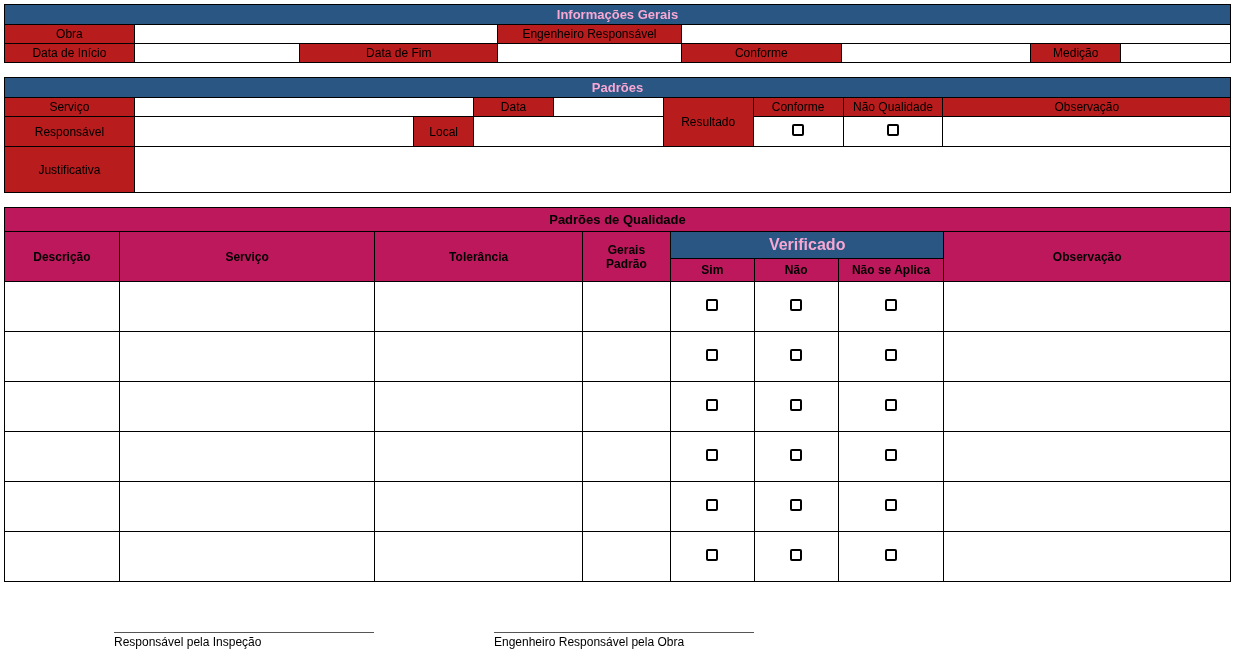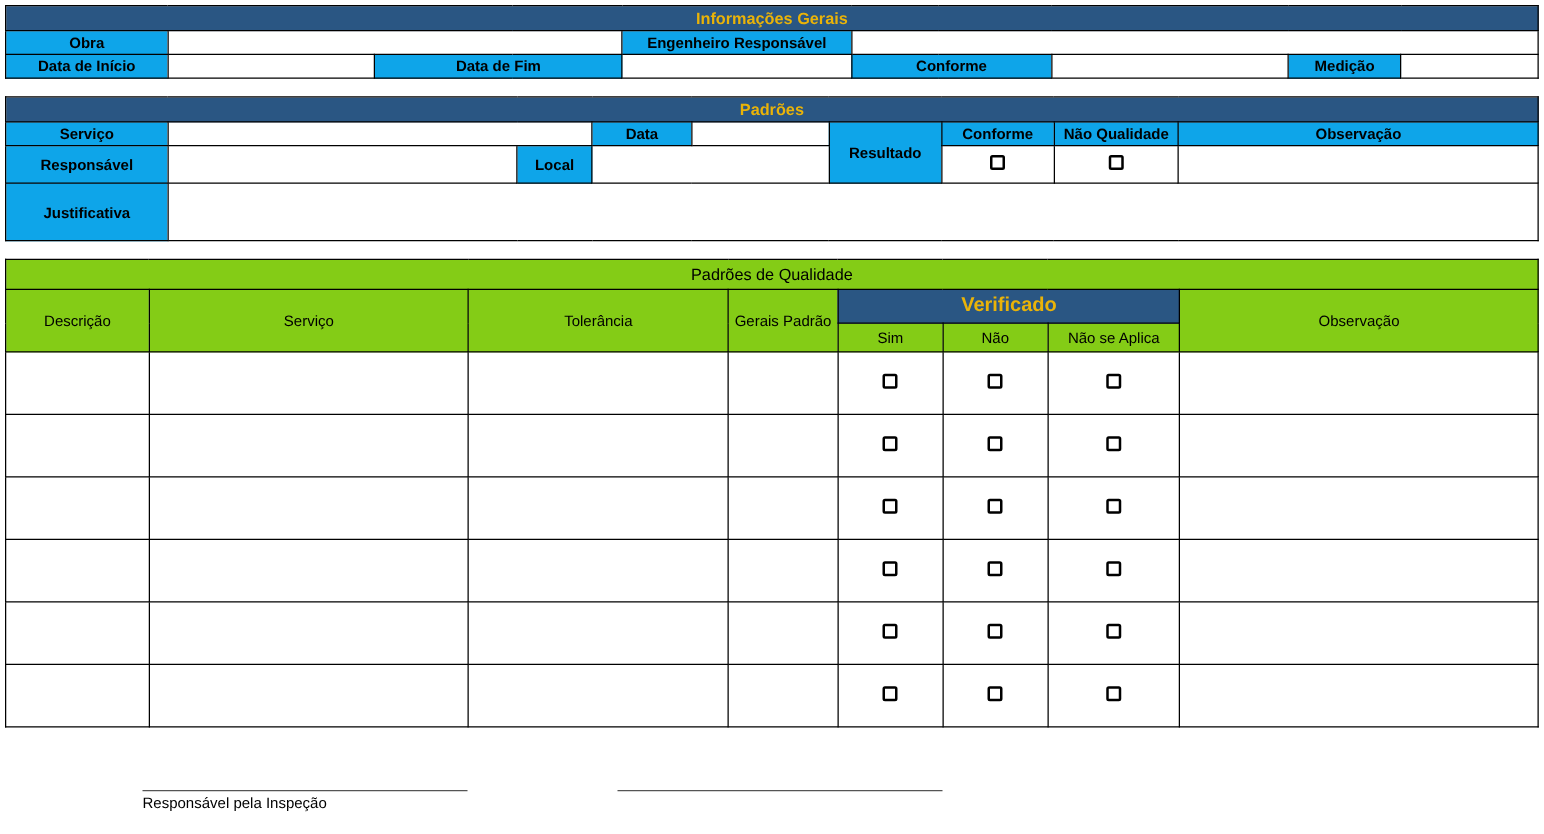--- a/index.html
+++ b/index.html
@@ -17,31 +17,31 @@
     width: 100%;
   }
   td, th {
     border: 1px solid #000;
     padding: 2px 4px;
     text-align: center;
     vertical-align: middle;
   }
   .hdr-blue {
     background: #2a5683;
-    color: #eab308;
+    color: #f9a8d4;
     font-weight: bold;
     font-size: 13px;
   }
   .lbl {
-    background: #0ea5e9;
+    background: #b91c1c;
+    font-weight: normal;
+  }
+  .lbl-light {
+    background: #be185d;
     font-weight: bold;
-  }
-  .lbl-light {
-    background: #84cc16;
-    font-weight: normal;
   }
   .empty { background: #fff; }
   .spacer { height: 14px; }
   .checkbox {
     display: inline-block;
     width: 12px;
     height: 12px;
     border: 2px solid #000;
     border-radius: 2px;
   }
@@ -238,14 +238,15 @@
     </tbody>
 </table>
 
 <div class="sig-row">
   <div class="sig-block">
     <div class="sig-line"></div>
     <div>Responsável pela Inspeção</div>
   </div>
   <div class="sig-block">
     <div class="sig-line"></div>
+    <div>Engenheiro Responsável pela Obra</div>
   </div>
 </div>
 
 </body></html>

